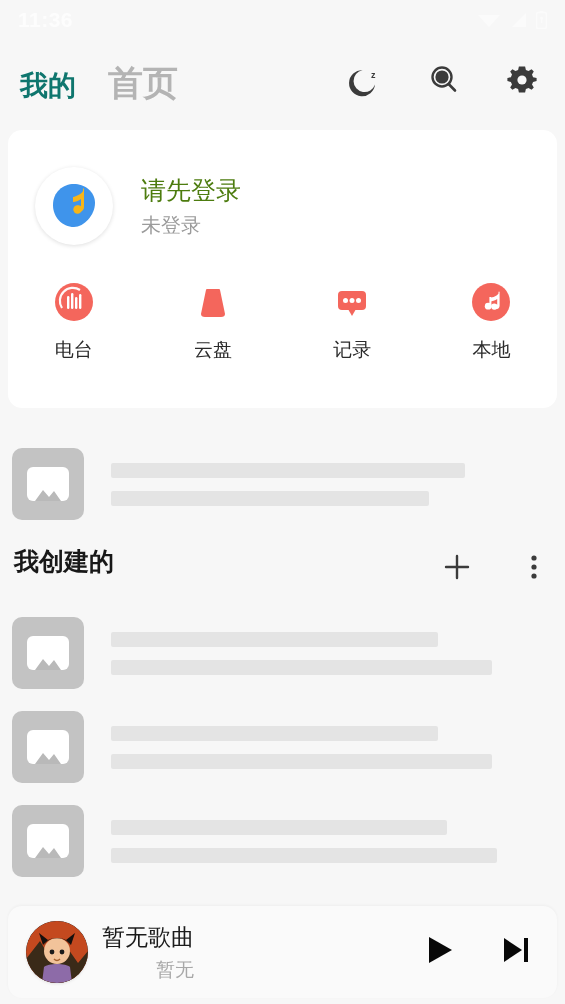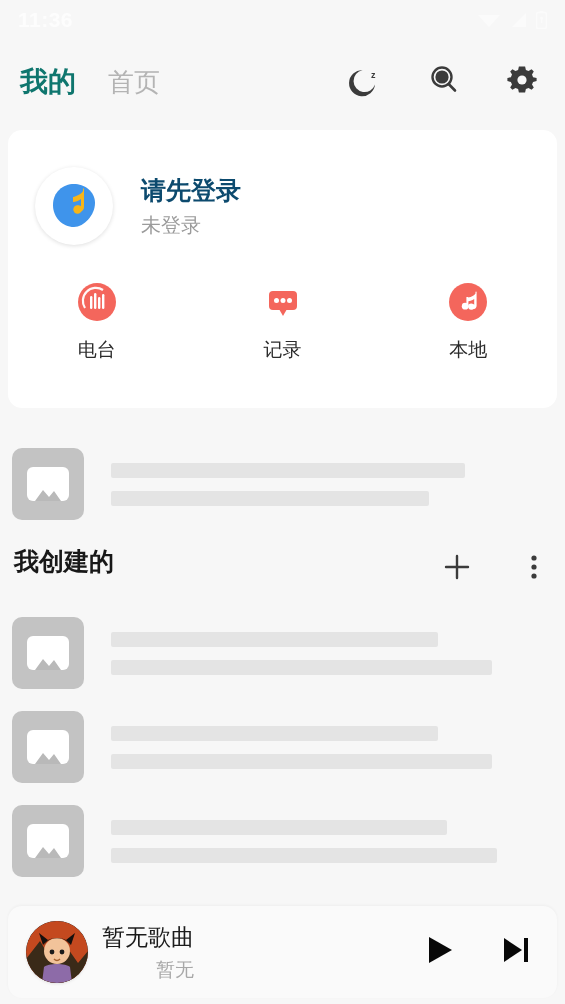--- a/index.html
+++ b/index.html
@@ -34,23 +34,23 @@
 
   
   .header {
     position: absolute; top: 48px; left: 0;
     width: 565px; height: 68px;
     display: flex; align-items: center;
     padding: 0 20px;
   }
   .tabs { display: flex; align-items: baseline; gap: 32px; }
   .tab {
-    font-size: 26px;
+    font-size: 35px;
     color: #b4b4b4;
-    font-weight: normal;
+    font-weight: bold;
     line-height: 1;
     cursor: pointer;
   }
   .tab.active {
     color: #0f766e;
     font-weight: bold;
     font-size: 28px;
   }
   .header-actions {
     margin-left: auto;
@@ -74,21 +74,21 @@
     width: 78px; height: 78px;
     border-radius: 50%;
     background: #ffffff;
     box-shadow: 0 1px 4px rgba(0,0,0,0.13);
     display: flex; align-items: center; justify-content: center;
     flex: none;
     cursor: pointer;
   }
   .profile-text { margin-left: 28px; }
   .profile-title {
-    font-size: 25px; font-weight: bold; color: #0c4a6e;
+    font-size: 25px; font-weight: normal; color: #4d7c0f;
     line-height: 1.3;
   }
   .profile-sub {
     font-size: 20px; color: #9b9b9b;
     margin-top: 5px; line-height: 1.3;
   }
 
   
   .actions {
     display: flex;
@@ -264,20 +264,28 @@
             <path d="M9 27 A13 13 0 0 1 27 9" fill="none" stroke="#ffffff" stroke-width="2.2" opacity="0.95"></path>
             <rect x="14" y="15" width="2.4" height="13" rx="1.2" fill="#ffffff"></rect>
             <rect x="18" y="12" width="2.4" height="16" rx="1.2" fill="#ffffff"></rect>
             <rect x="22" y="16" width="2.4" height="12" rx="1.2" fill="#ffffff"></rect>
             <rect x="26" y="13" width="2.4" height="15" rx="1.2" fill="#ffffff"></rect>
           </svg>
         </div>
         <div class="action-label">电台</div>
       </div>
 
+      <div class="action">
+        <div class="action-icon">
+          <svg width="42" height="42" viewBox="0 0 42 42">
+            <path d="M15 9 L27 9 L32 33 C32 34.5 30.5 35 29 35 L13 35 C11.5 35 10 34.5 10 33 Z" fill="#f4665c" stroke="#f4665c" stroke-width="2" stroke-linejoin="round"></path>
+          </svg>
+        </div>
+        <div class="action-label">云盘</div>
+      </div>
 
       <div class="action">
         <div class="action-icon">
           <svg width="42" height="42" viewBox="0 0 42 42">
             <rect x="7" y="10" width="28" height="19" rx="4" fill="#f4665c"></rect>
             <path d="M17 28 L21 35 L25 28 Z" fill="#f4665c"></path>
             <circle cx="14.5" cy="19.5" r="2.5" fill="#ffffff"></circle>
             <circle cx="21" cy="19.5" r="2.5" fill="#ffffff"></circle>
             <circle cx="27.5" cy="19.5" r="2.5" fill="#ffffff"></circle>
           </svg>

